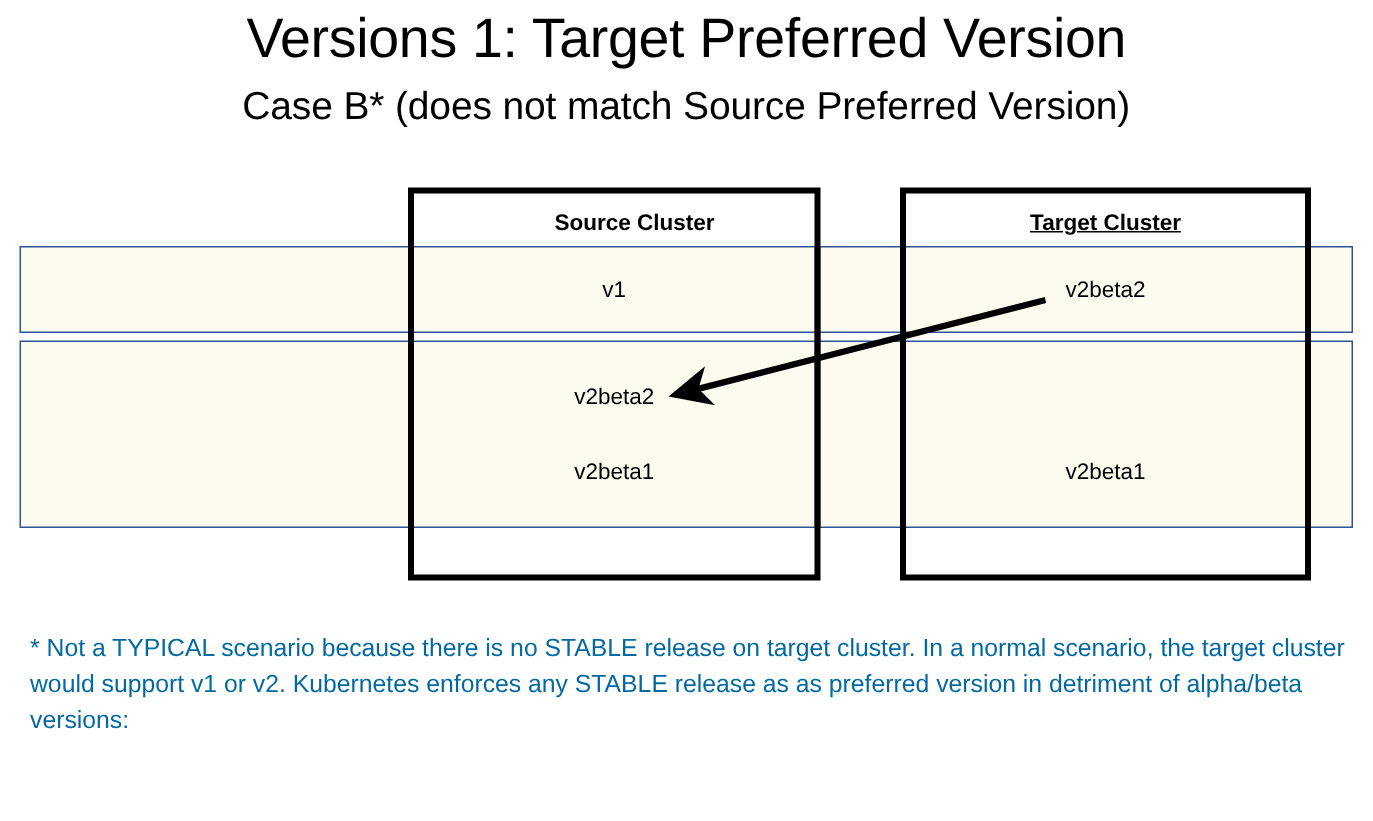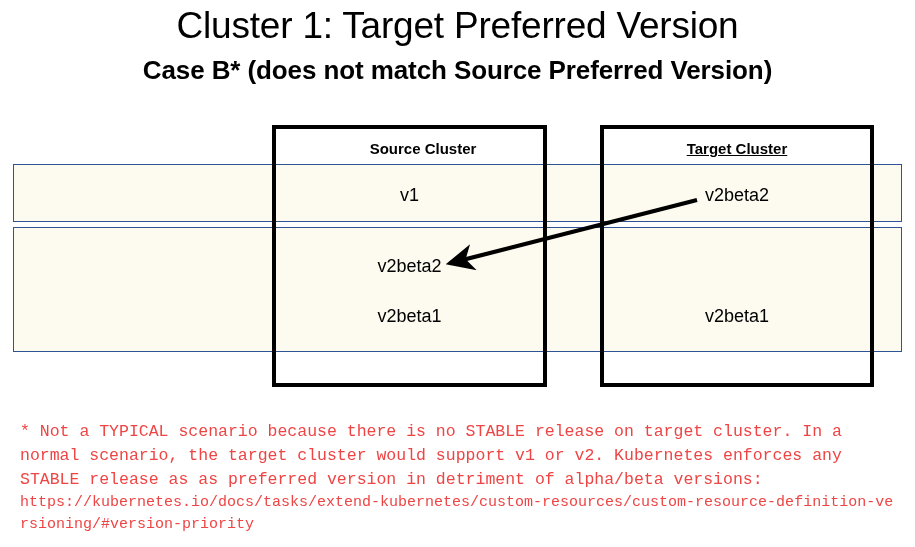--- a/index.html
+++ b/index.html
@@ -31,21 +31,21 @@
     letter-spacing: -0.2px;
     color: #000;
   }
   #slide-subtitle {
     position: absolute;
     left: 0;
     top: 54px;
     width: 915px;
     text-align: center;
     font-size: 26px;
-    font-weight: 700;
+    font-weight: 400;
     line-height: 32px;
     letter-spacing: -0.1px;
     color: #000;
   }
 
   
   .cluster-box {
     position: absolute;
     border: 4px solid #000000;
     background: transparent;
@@ -115,21 +115,21 @@
     z-index: 2;
   }
   #divider-source-left  { left: 272px; top: 164px; height: 188px; }
   #divider-source-right { left: 543px; top: 164px; height: 188px; }
   #divider-target-left  { left: 600px; top: 164px; height: 188px; }
   #divider-target-right { left: 870px; top: 164px; height: 188px; }
 
   
   .version-cell {
     position: absolute;
-    font-size: 18px;
+    font-size: 15px;
     text-align: center;
     z-index: 4;
     white-space: nowrap;
   }
   .version-cell.bold { font-weight: normal; }
   .version-cell.regular { font-weight: 400; }
 
   #source-preferred-value { left: 276px; width: 267px; top: 185px; }
   #target-preferred-value { left: 604px; width: 266px; top: 185px; }
   #source-supported-1     { left: 276px; width: 267px; top: 256px; }
@@ -148,34 +148,33 @@
   }
 
   
   #footnote {
     position: absolute;
     left: 20px;
     top: 420px;
     width: 880px;
     font-size: 16.5px;
     line-height: 24px;
-    color: #ef4444;
-    font-family: Liberation Mono, monospace;
+    color: #0369a1;
   }
   #footnote-url {
     display: block;
     font-size: 15px;
     line-height: 22px;
     word-break: break-all;
   }
 </style>
 </head>
 <body>
 
-<div id="slide-title">Cluster 1: Target Preferred Version</div>
+<div id="slide-title">Versions 1: Target Preferred Version</div>
 
 <div id="slide-subtitle">Case B* (does not match Source Preferred Version)</div>
 
 <div id="row-preferred-version" class="table-row"></div>
 
 <div id="row-supported-versions" class="table-row"></div>
 
 <div id="label-preferred-version" class="row-label">Preferred Version</div>
 
 <div id="label-supported-versions" class="row-label">Supported Versions</div>
@@ -207,14 +206,13 @@
   <defs>
     <marker id="arrowhead" markerWidth="7" markerHeight="7" refX="6" refY="3.2" orient="auto" markerUnits="strokeWidth">
       <path d="M 7,3.2 L 0.2,6.4 L 2.1,3.2 L 0.2,0 Z" fill="#000000"></path>
     </marker>
   </defs>
   <line id="arrow-line" x1="697" y1="200" x2="449.7814698272676" y2="263.2645844930221" stroke="#000000" stroke-width="4.2" marker-end="url(#arrowhead)"></line>
 </svg>
 
 <div id="footnote">
   <span>* Not a TYPICAL scenario because there is no STABLE release on target cluster. In a normal scenario, the target cluster would support v1 or v2. Kubernetes enforces any STABLE release as as preferred version in detriment of alpha/beta versions:</span>
-  <span id="footnote-url">https://kubernetes.io/docs/tasks/extend-kubernetes/custom-resources/custom-resource-definition-versioning/#version-priority</span>
 </div>
 
 </body></html>

